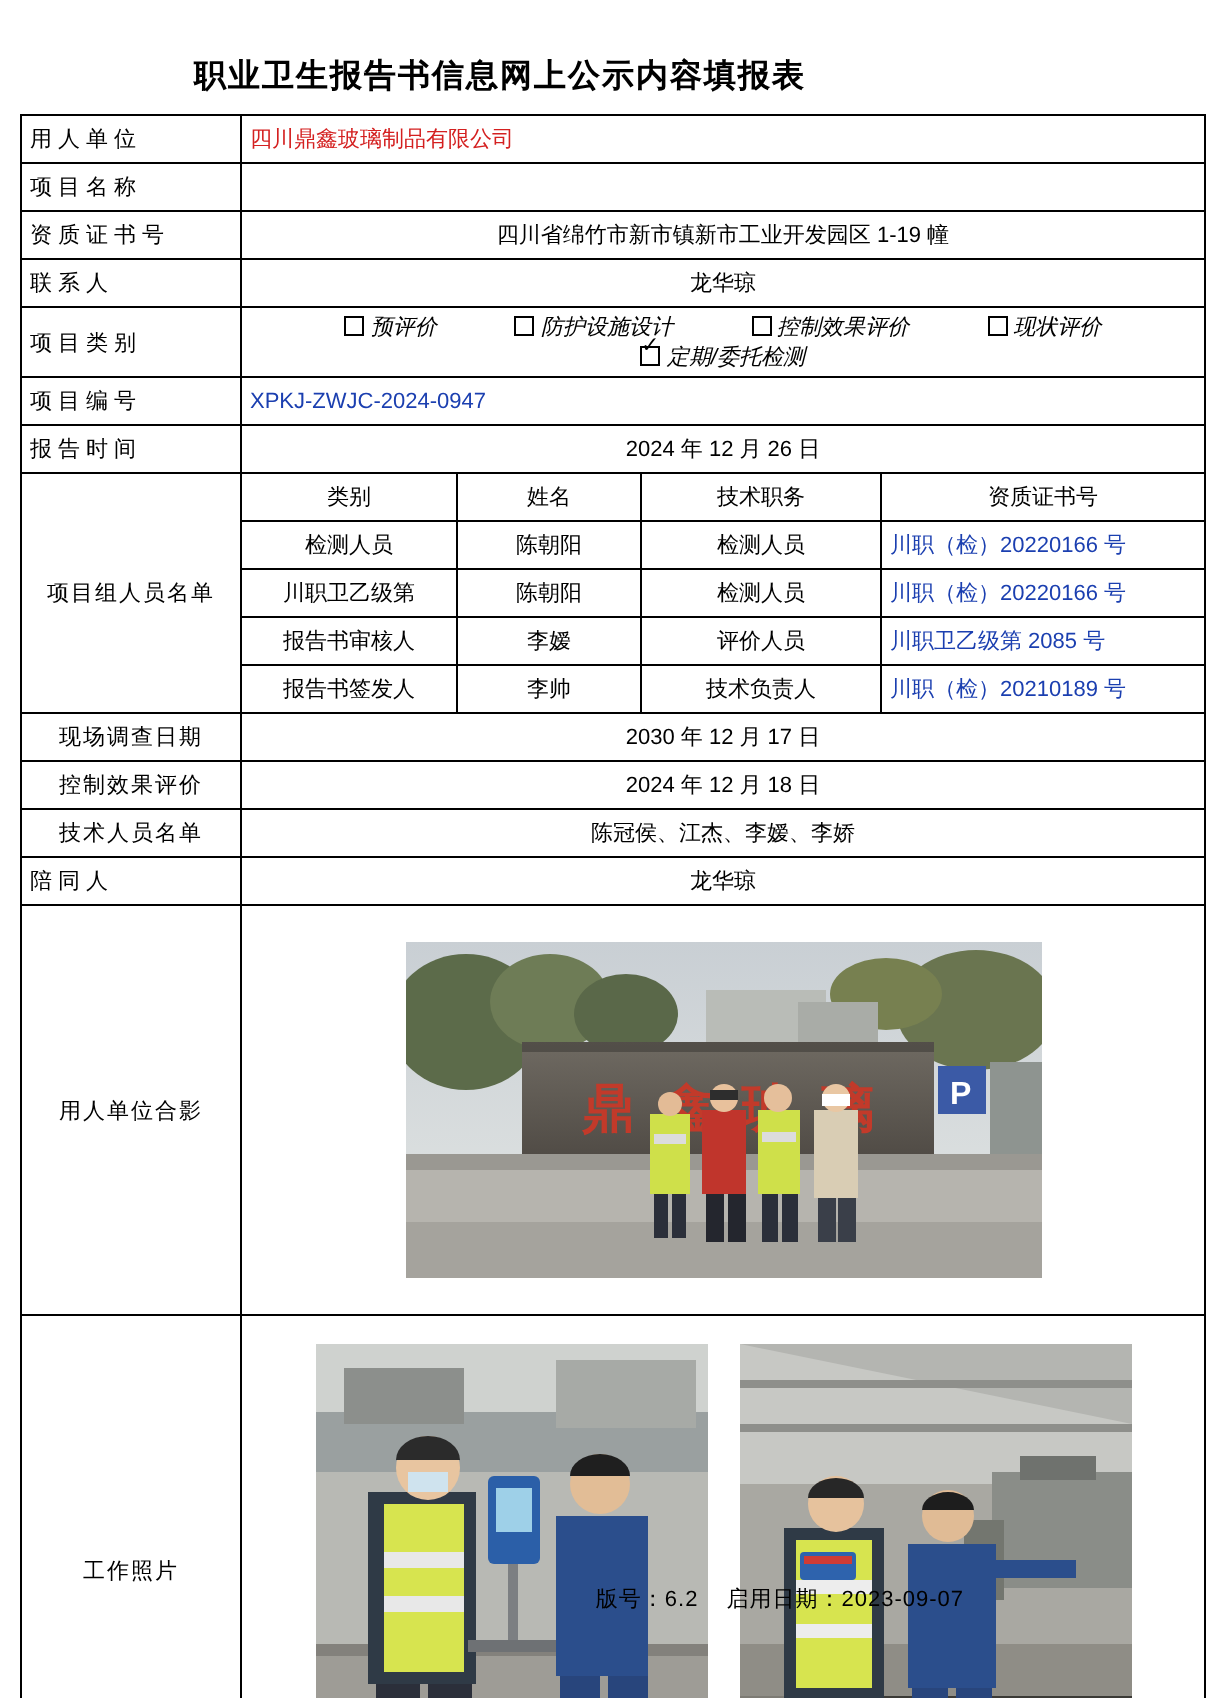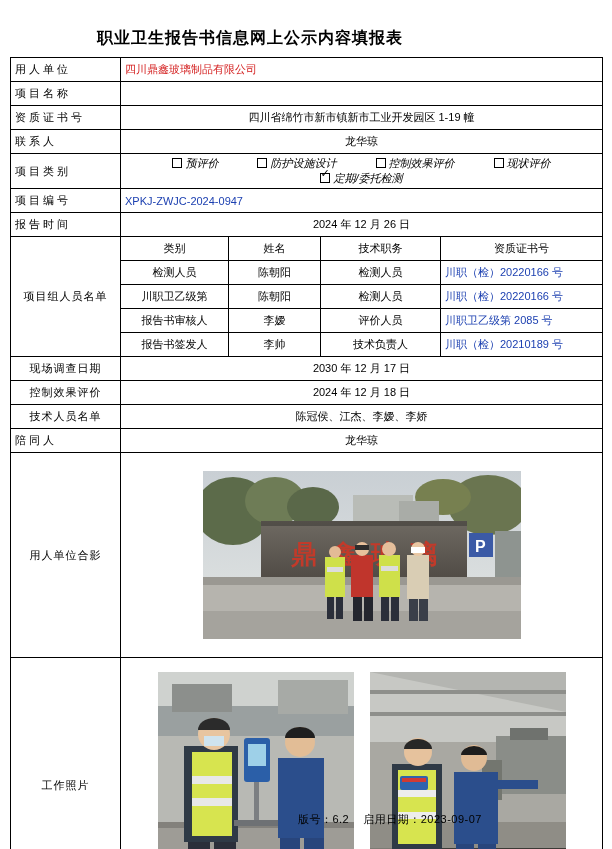--- a/index.html
+++ b/index.html
@@ -107,21 +107,21 @@
     gap: 16px;
     align-items: center;
   }
   .photo-half {
     width: 196px;
     height: 226px;
   }
   .footer {
     position: absolute;
     right: 18px;
-    bottom: 22px;
+    bottom: 42px;
     font-size: 11px;
     letter-spacing: 0.5px;
   }
   .footer .sep { display:inline-block; width:14px; }
   svg { display:block; }
 </style>
 </head>
 <body>
 
 <div class="page">

